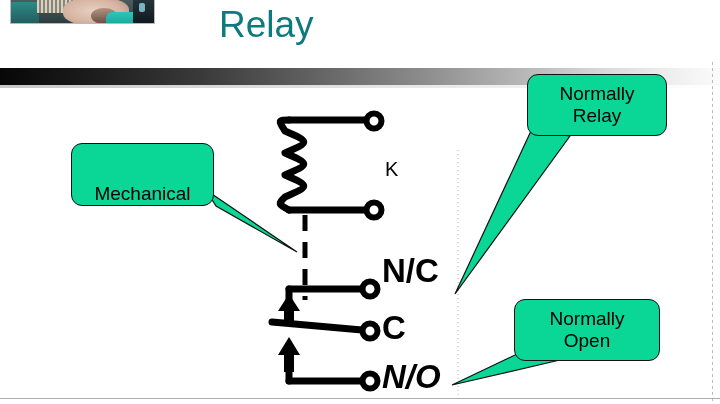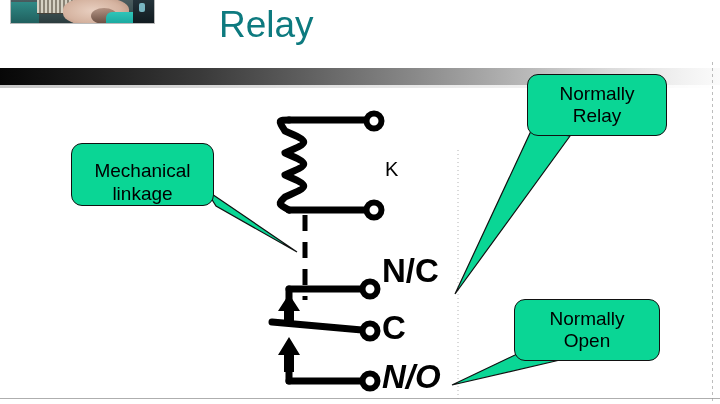--- a/index.html
+++ b/index.html
@@ -257,21 +257,20 @@
     <path d="M 517 354 L 560 360 L 452 385 Z" fill="#0ad695" stroke="#111111" stroke-width="1.2"></path>
   </svg>
 
   <div class="sch-label" id="label-k">K</div>
   <div class="sch-label" id="label-nc">N/C</div>
   <div class="sch-label" id="label-c">C</div>
   <div class="sch-label" id="label-no">N/O</div>
 
   <div class="callout" id="callout-mechanical">
     <span class="ln">Mechanical</span>
-    <span class="ln">linkage</span>
   </div>
 
   <div class="callout" id="callout-nc">
     <span class="ln">Normally</span>
     <span class="ln">Relay</span>
   </div>
 
   <div class="callout" id="callout-no">
     <span class="ln">Normally</span>
     <span class="ln">Open</span>

